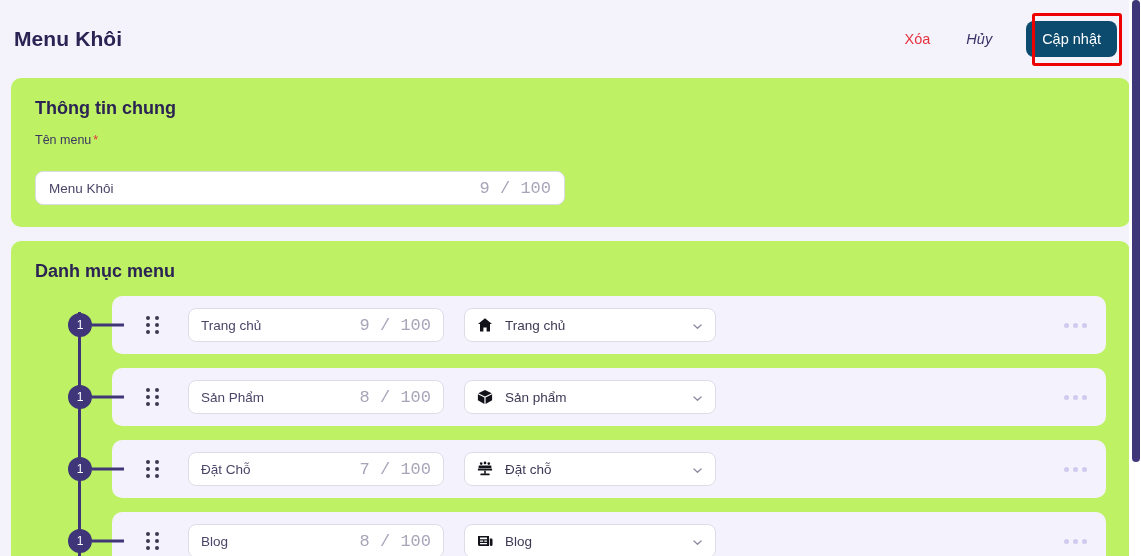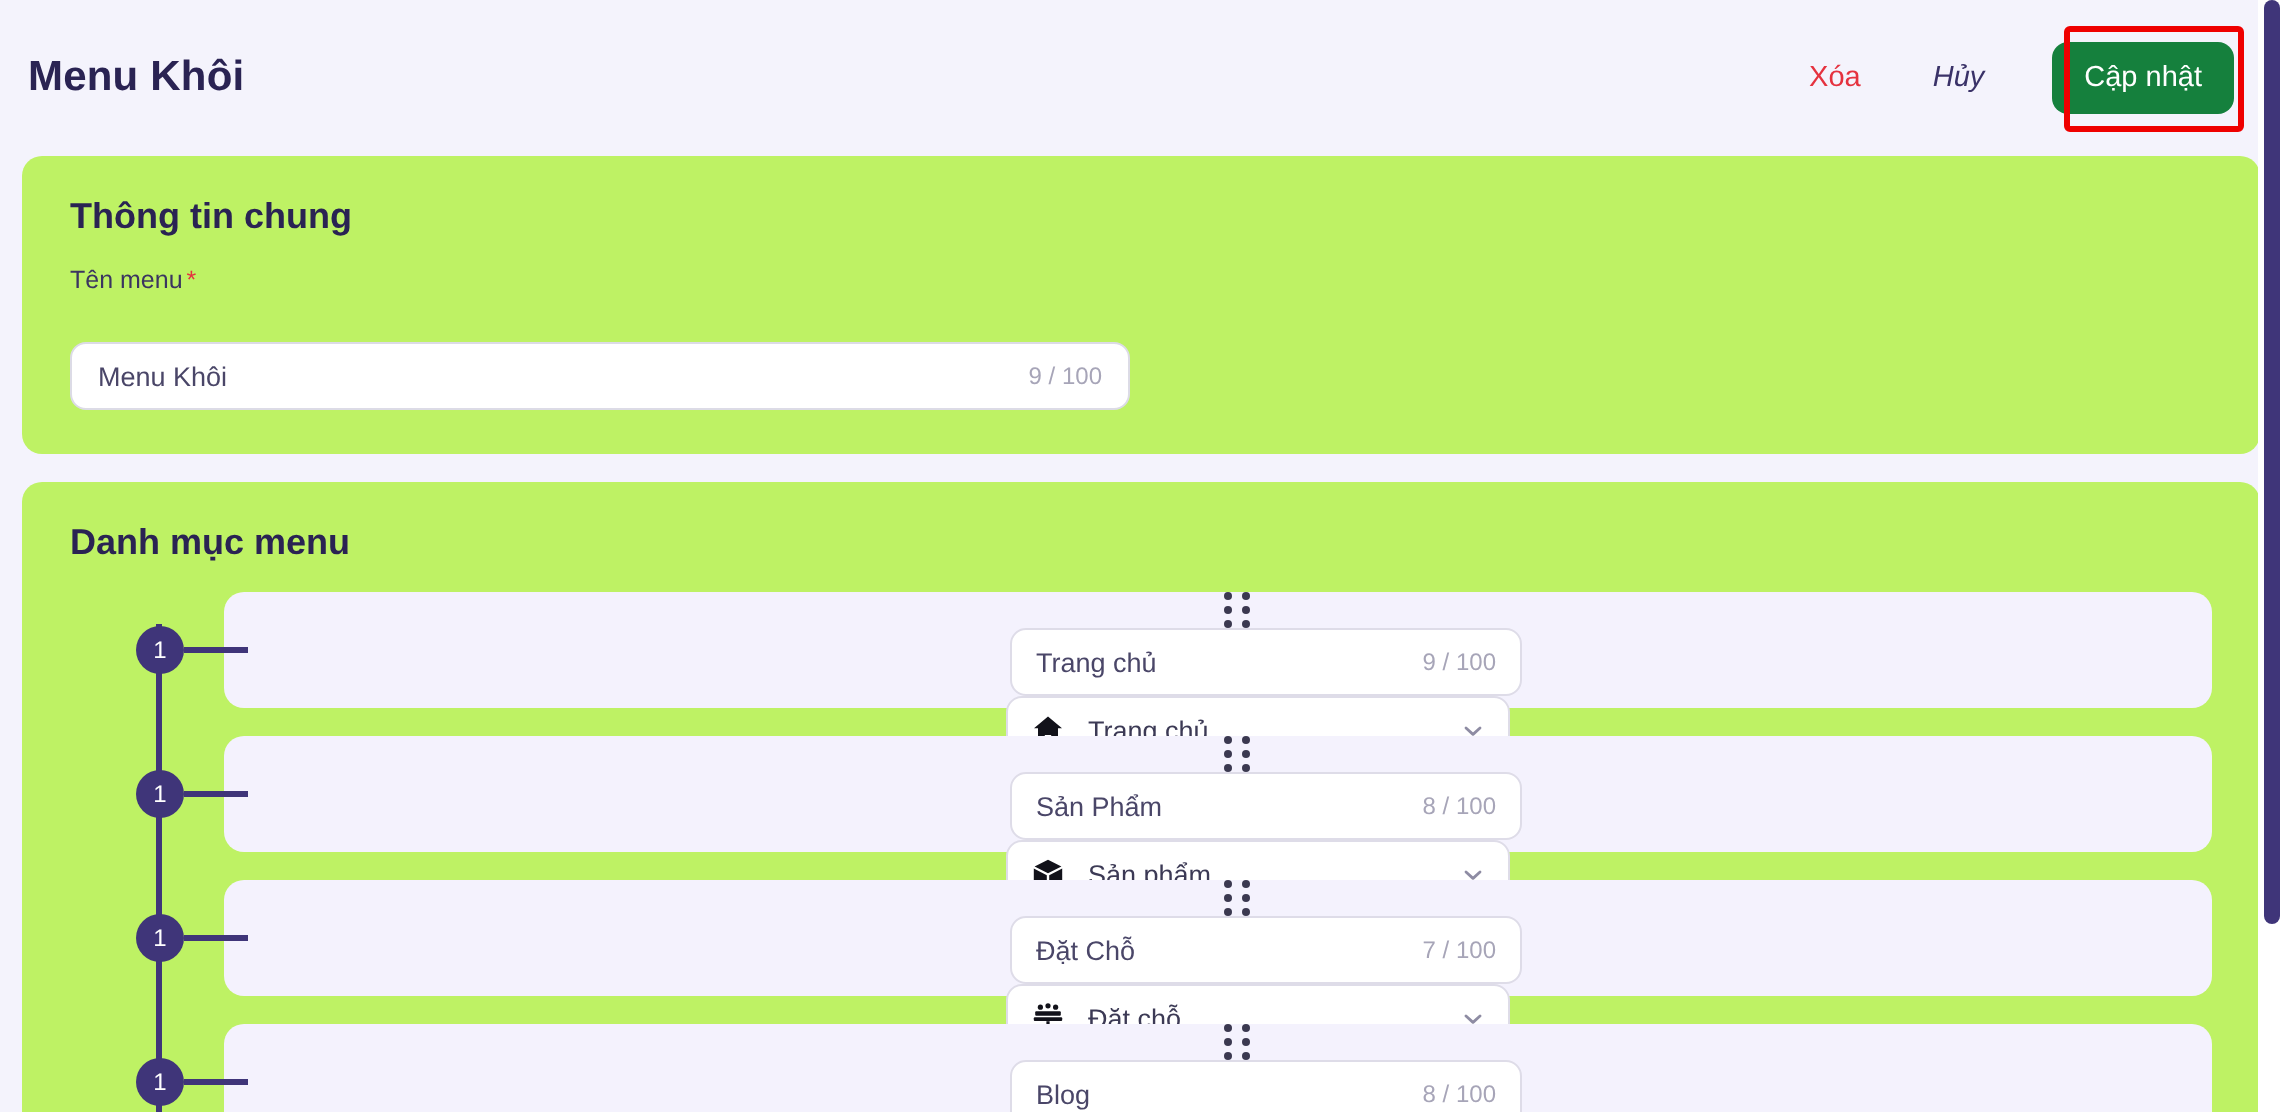--- a/index.html
+++ b/index.html
@@ -44,21 +44,21 @@
     background: none;
     border: none;
     cursor: pointer;
     font-family: inherit;
     padding: 4px 2px;
   }
   .link-danger { color: #e5323f; }
   .link-neutral { color: #3a3268; font-style: italic; }
 
   .primary-btn {
-    background: #15803d;
+    background: #0c4a6e;
     color: #ffffff;
     font-size: 14.5px;
     border: none;
     border-radius: 8px;
     padding: 11px 16px;
     cursor: pointer;
     font-family: inherit;
     line-height: 1;
   }
   
@@ -105,23 +105,24 @@
     display: flex;
     align-items: center;
     padding: 0 13px;
   }
   .text-input .val {
     font-size: 13.5px;
     color: #4a4668;
     flex: 1;
   }
   .counter {
-    font-size: 12px;
+    font-size: 17px;
     color: #a7a5b8;
     white-space: nowrap;
+    font-family: Liberation Mono, monospace;
   }
 
   
   .tree {
     position: relative;
     margin-top: 12px;
     padding-left: 0;
   }
   .tree-spine {
     position: absolute;
@@ -177,21 +178,20 @@
   .row-body {
     position: absolute;
     left: 77px;
     right: 0;
     height: 58px;
     background: #f4f2fd;
     border-radius: 10px;
     display: flex;
     align-items: center;
     padding: 0 14px 0 34px;
-    flex-direction: column;
   }
 
   .drag-handle {
     width: 14px;
     height: 18px;
     display: grid;
     grid-template-columns: repeat(2, 4px);
     grid-template-rows: repeat(3, 4px);
     gap: 3px 5px;
     cursor: grab;

